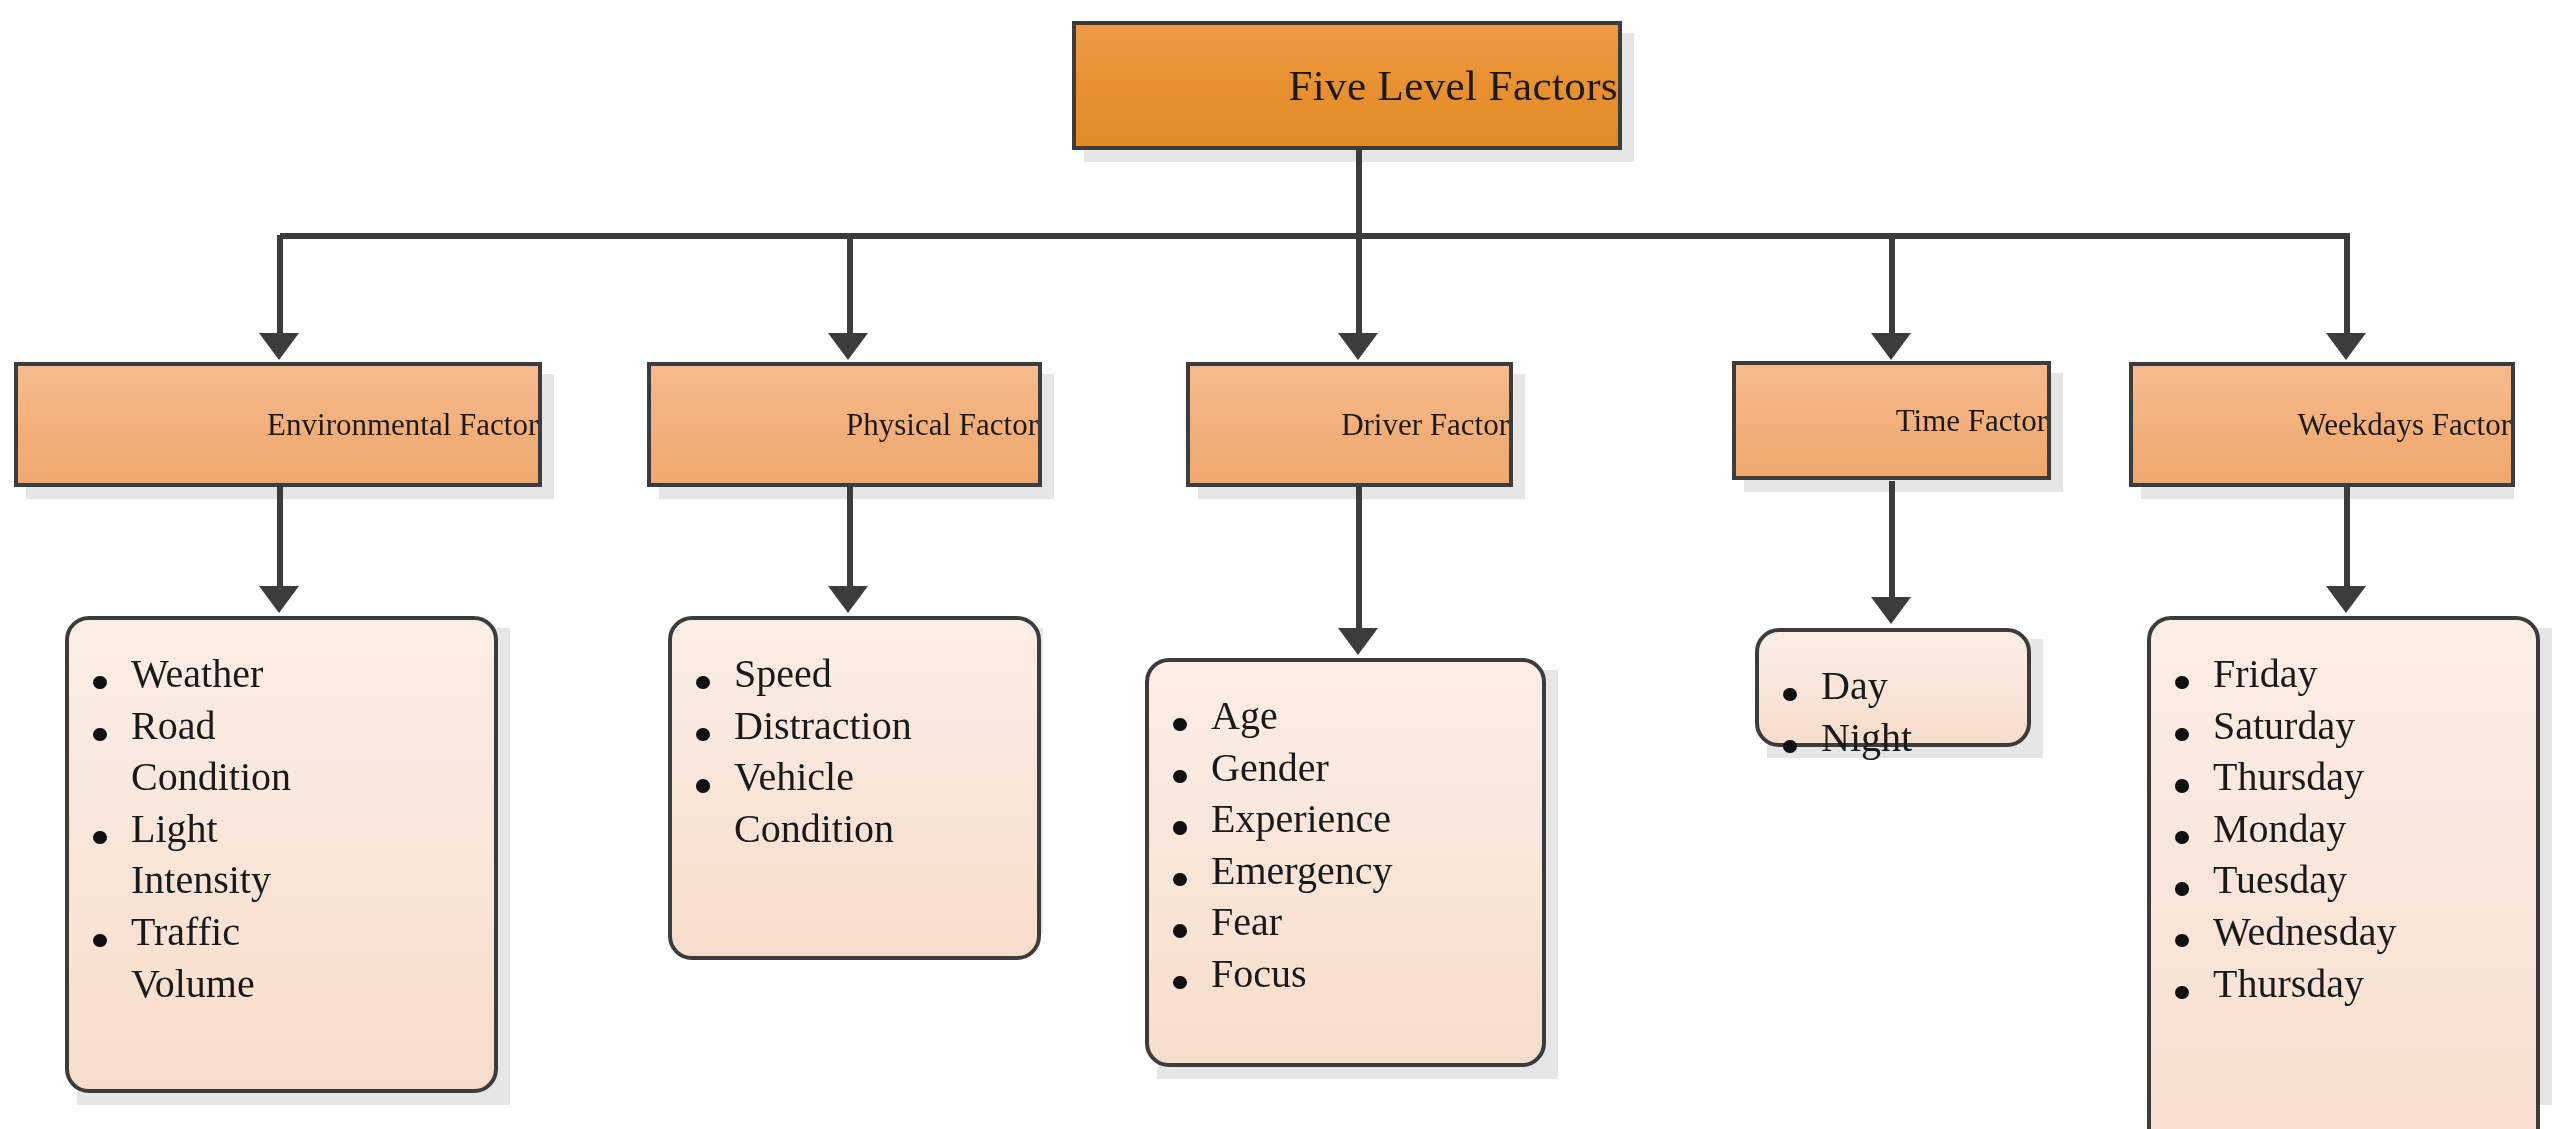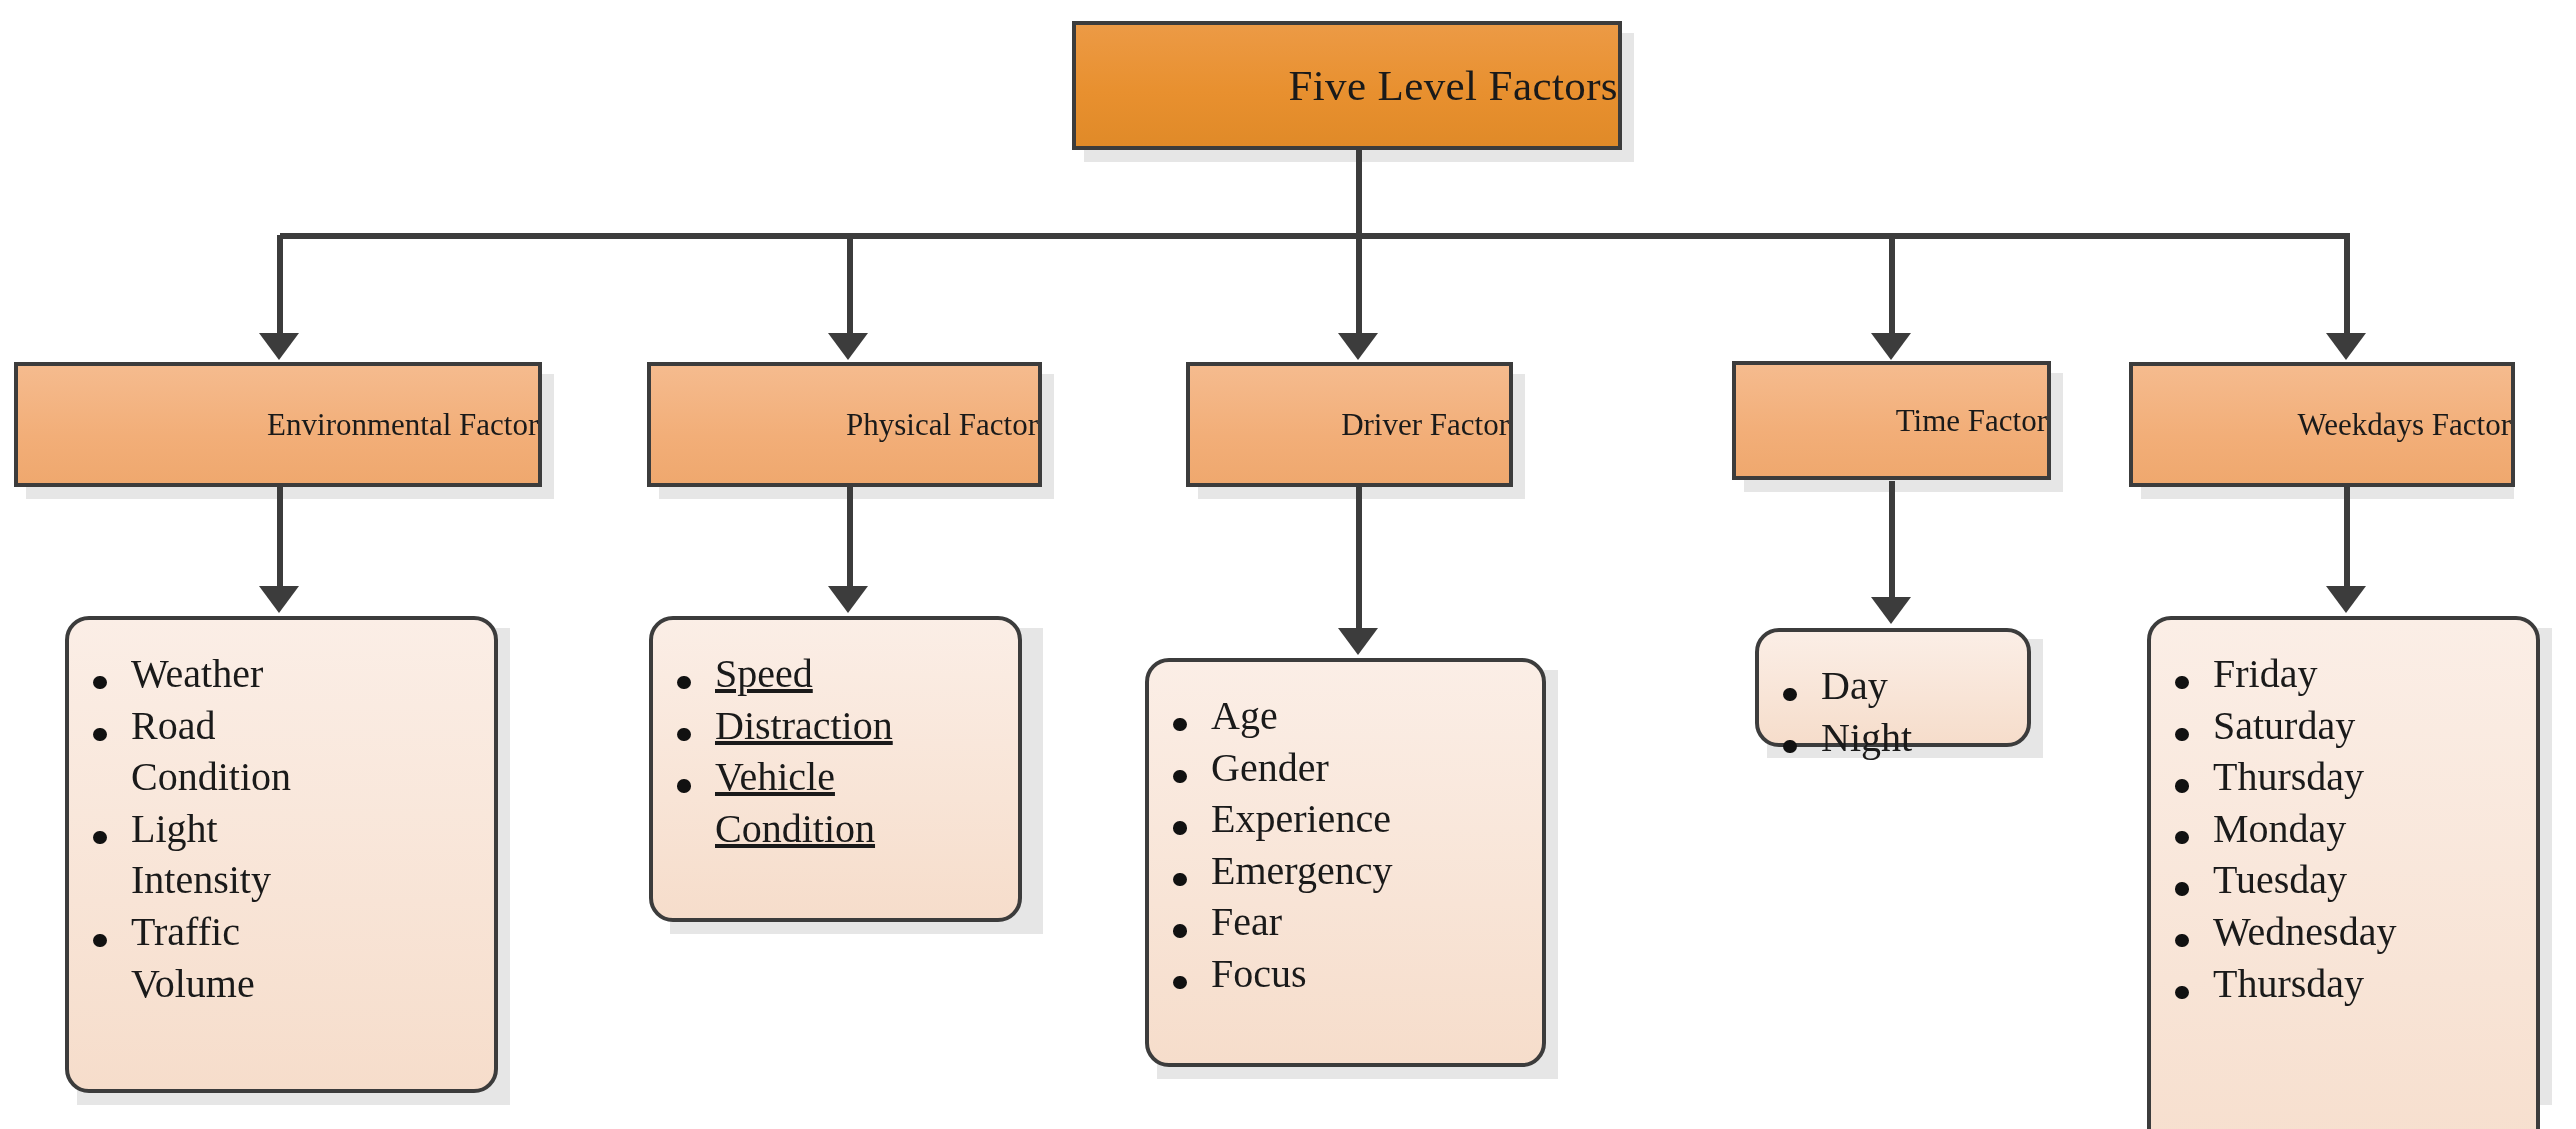--- a/index.html
+++ b/index.html
@@ -103,21 +103,21 @@
 
   <div class="shadow" style="left:659px;top:374px;width:395px;height:125px;"></div>
   <div class="node lvl2-box" style="left:647px;top:362px;width:395px;height:125px;">
     <span>Physical Factor</span>
   </div>
 
   <div class="conn vline" style="left:847px;top:487px;height:101px;"></div>
   <div class="arrow" style="left:828px;top:586px;"></div>
 
   <div class="shadow" style="left:670px;top:628px;width:373px;height:306px;"></div>
-  <div class="node leaf-box" style="left:649px;top:616px;width:373px;height:306px;text-decoration:underline;">
+  <div class="node leaf-box" style="left:668px;top:616px;width:373px;height:344px;">
     <ul class="blist">
         <li class="bitem">
           <span class="bullet-cell"><span class="bullet-dot"></span></span>
           <span class="bitem-label">Speed</span>
         </li>
         <li class="bitem">
           <span class="bullet-cell"><span class="bullet-dot"></span></span>
           <span class="bitem-label">Distraction</span>
         </li>
         <li class="bitem">

